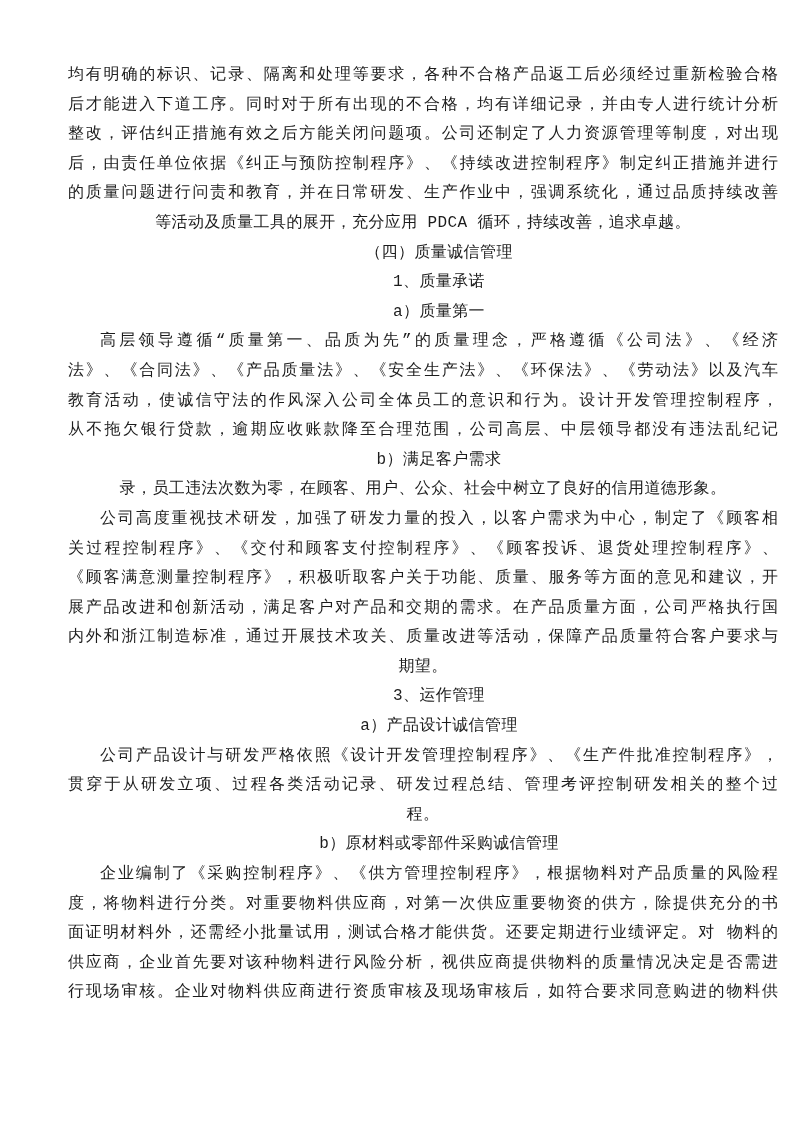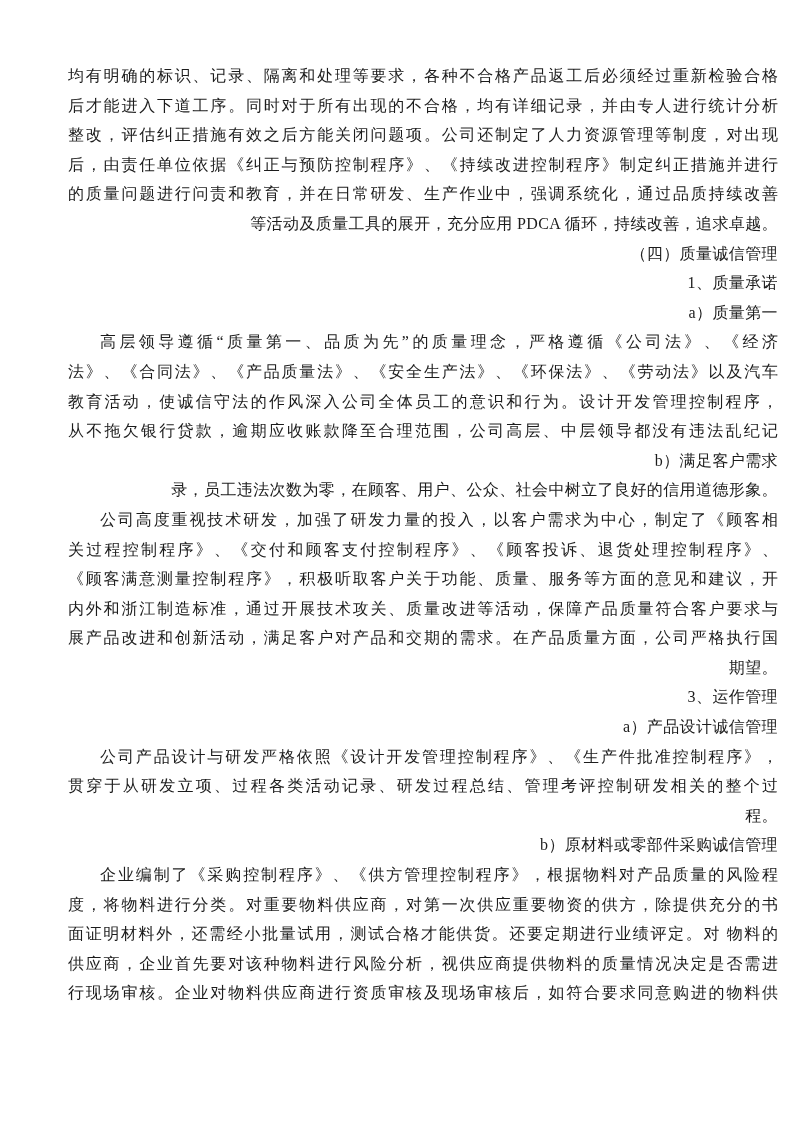--- a/index.html
+++ b/index.html
@@ -6,36 +6,36 @@
     margin: 0;
     padding: 0;
     background: #ffffff;
   }
   .page {
     position: relative;
     width: 800px;
     height: 1131px;
     background: #ffffff;
     overflow: hidden;
-    font-family: Liberation Serif, serif;
+    font-family: Liberation Mono, monospace;
   }
   .doc {
     position: absolute;
     left: 68px;
     top: 61px;
     width: 710px;
   }
   .ln {
     height: 29.6px;
     line-height: 29.6px;
     font-size: 16px;
     letter-spacing: 0.4px;
     color: #1c1c1c;
     white-space: pre;
-    text-align: right;
+    text-align: center;
     font-weight: 400;
   }
   
   .j {
     white-space: normal;
     text-align: justify;
     text-align-last: justify;
     text-justify: inter-character;
     letter-spacing: 0;
   }
@@ -60,22 +60,22 @@
     <div class="ln ind">a）质量第一</div>
     <div class="ln j ind">高层领导遵循“质量第一、品质为先”的质量理念，严格遵循《公司法》、《经济</div>
     <div class="ln j">法》、《合同法》、《产品质量法》、《安全生产法》、《环保法》、《劳动法》以及汽车</div>
     <div class="ln j">教育活动，使诚信守法的作风深入公司全体员工的意识和行为。设计开发管理控制程序，</div>
     <div class="ln j">从不拖欠银行贷款，逾期应收账款降至合理范围，公司高层、中层领导都没有违法乱纪记</div>
     <div class="ln ind">b）满足客户需求</div>
     <div class="ln">录，员工违法次数为零，在顾客、用户、公众、社会中树立了良好的信用道德形象。</div>
     <div class="ln j ind">公司高度重视技术研发，加强了研发力量的投入，以客户需求为中心，制定了《顾客相</div>
     <div class="ln j">关过程控制程序》、《交付和顾客支付控制程序》、《顾客投诉、退货处理控制程序》、</div>
     <div class="ln j">《顾客满意测量控制程序》，积极听取客户关于功能、质量、服务等方面的意见和建议，开</div>
+    <div class="ln j">展产品改进和创新活动，满足客户对产品和交期的需求。在产品质量方面，公司严格执行国</div>
     <div class="ln j">内外和浙江制造标准，通过开展技术攻关、质量改进等活动，保障产品质量符合客户要求与</div>
-    <div class="ln j">展产品改进和创新活动，满足客户对产品和交期的需求。在产品质量方面，公司严格执行国</div>
     <div class="ln">期望。</div>
     <div class="ln ind">3、运作管理</div>
     <div class="ln ind">a）产品设计诚信管理</div>
     <div class="ln j ind">公司产品设计与研发严格依照《设计开发管理控制程序》、《生产件批准控制程序》，</div>
     <div class="ln j">贯穿于从研发立项、过程各类活动记录、研发过程总结、管理考评控制研发相关的整个过</div>
     <div class="ln">程。</div>
     <div class="ln ind">b）原材料或零部件采购诚信管理</div>
     <div class="ln j ind">企业编制了《采购控制程序》、《供方管理控制程序》，根据物料对产品质量的风险程</div>
     <div class="ln j">度，将物料进行分类。对重要物料供应商，对第一次供应重要物资的供方，除提供充分的书</div>
     <div class="ln j">面证明材料外，还需经小批量试用，测试合格才能供货。还要定期进行业绩评定。对 物料的</div>

